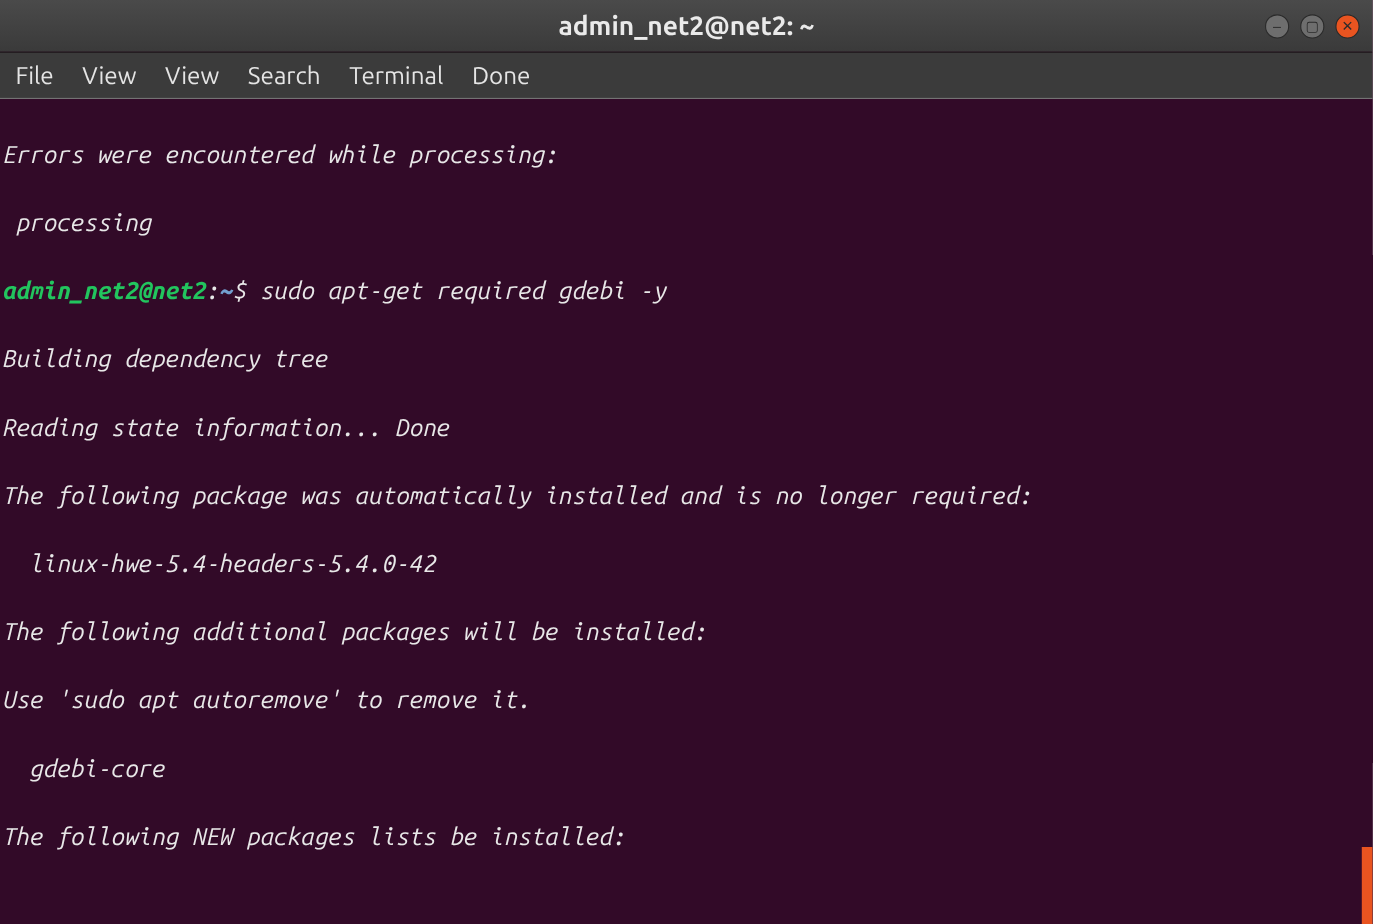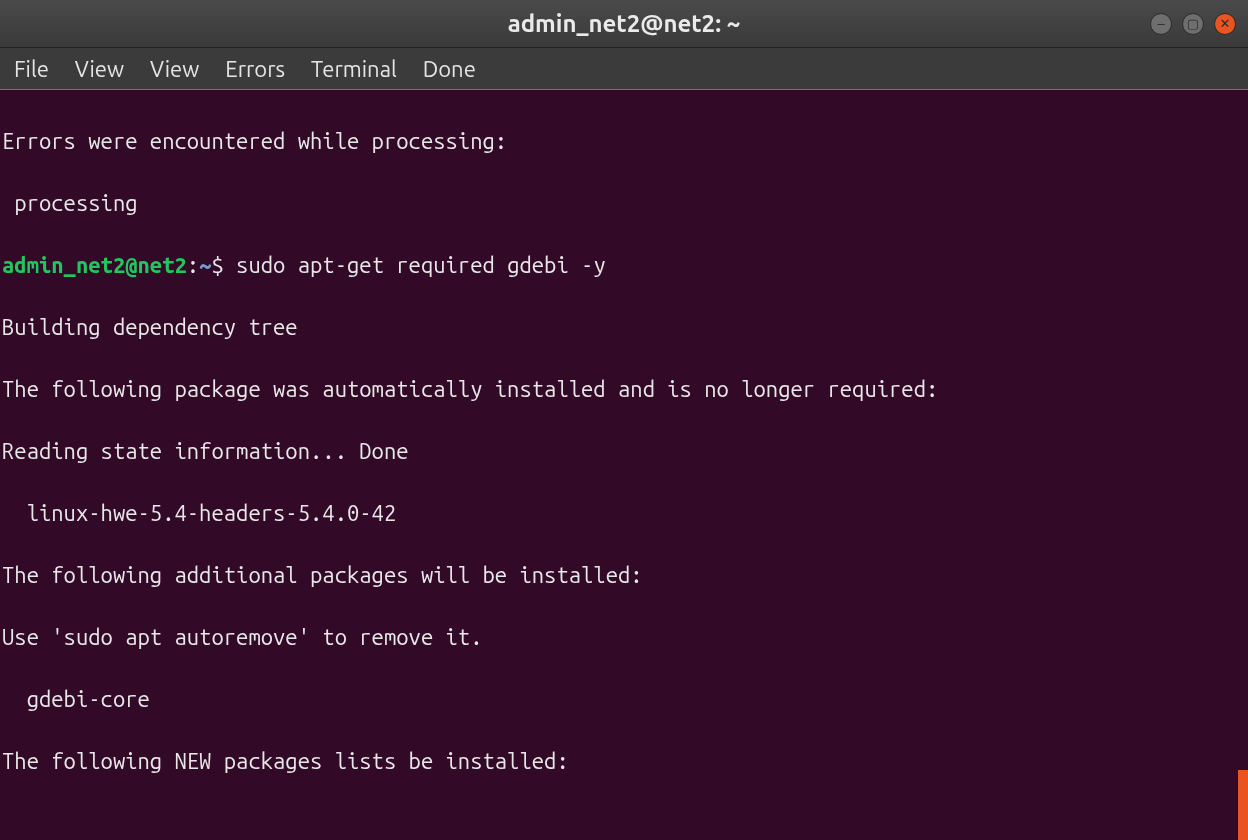--- a/index.html
+++ b/index.html
@@ -73,21 +73,21 @@
     color: #e8e8e8;
     font-size: 22px;
     line-height: 31px;
     padding: 4px 2px 4px 2px;
     white-space: pre-wrap;
     word-break: break-all;
     font-family: "Ubuntu Mono","DejaVu Sans Mono",monospace;
     position: relative;
     overflow: hidden;
   }
-  .line { white-space: pre-wrap; }
+  .line { white-space: pre-wrap; font-style: italic; }
   .prompt-user { color: #22c55e; font-weight: bold; }
   .prompt-colon { color: #e8e8e8; }
   .prompt-path { color: #729fcf; font-weight: bold; }
   .prompt-dollar { color: #e8e8e8; }
   .cmd { color: #e8e8e8; }
   .scroll-indicator {
     position: absolute;
     right: 0;
     bottom: 0;
     width: 10px;
@@ -112,32 +112,32 @@
       <div class="win-btn win-close">
           <span>✕</span>
         </div>
     </div>
   </div>
 
   <div class="menubar">
     <div class="menu-item">File</div>
     <div class="menu-item">View</div>
     <div class="menu-item">View</div>
-    <div class="menu-item">Errors</div>
+    <div class="menu-item">Search</div>
     <div class="menu-item">Terminal</div>
     <div class="menu-item">Done</div>
   </div>
 
   <div class="terminal-body">
 <div class="line">Errors were encountered while processing:</div>
 <div class="line"> processing</div>
 <div class="line"><span class="prompt-user">admin_net2@net2</span><span class="prompt-colon">:</span><span class="prompt-path">~</span><span class="prompt-dollar">$ </span><span class="cmd">sudo apt-get required gdebi -y</span></div>
 <div class="line">Building dependency tree</div>
+<div class="line">Reading state information... Done</div>
 <div class="line">The following package was automatically installed and is no longer required:</div>
-<div class="line">Reading state information... Done</div>
 <div class="line">  linux-hwe-5.4-headers-5.4.0-42</div>
 <div class="line">The following additional packages will be installed:</div>
 <div class="line">Use 'sudo apt autoremove' to remove it.</div>
 <div class="line">  gdebi-core</div>
 <div class="line">The following NEW packages lists be installed:</div>
 
 
 
 
 

